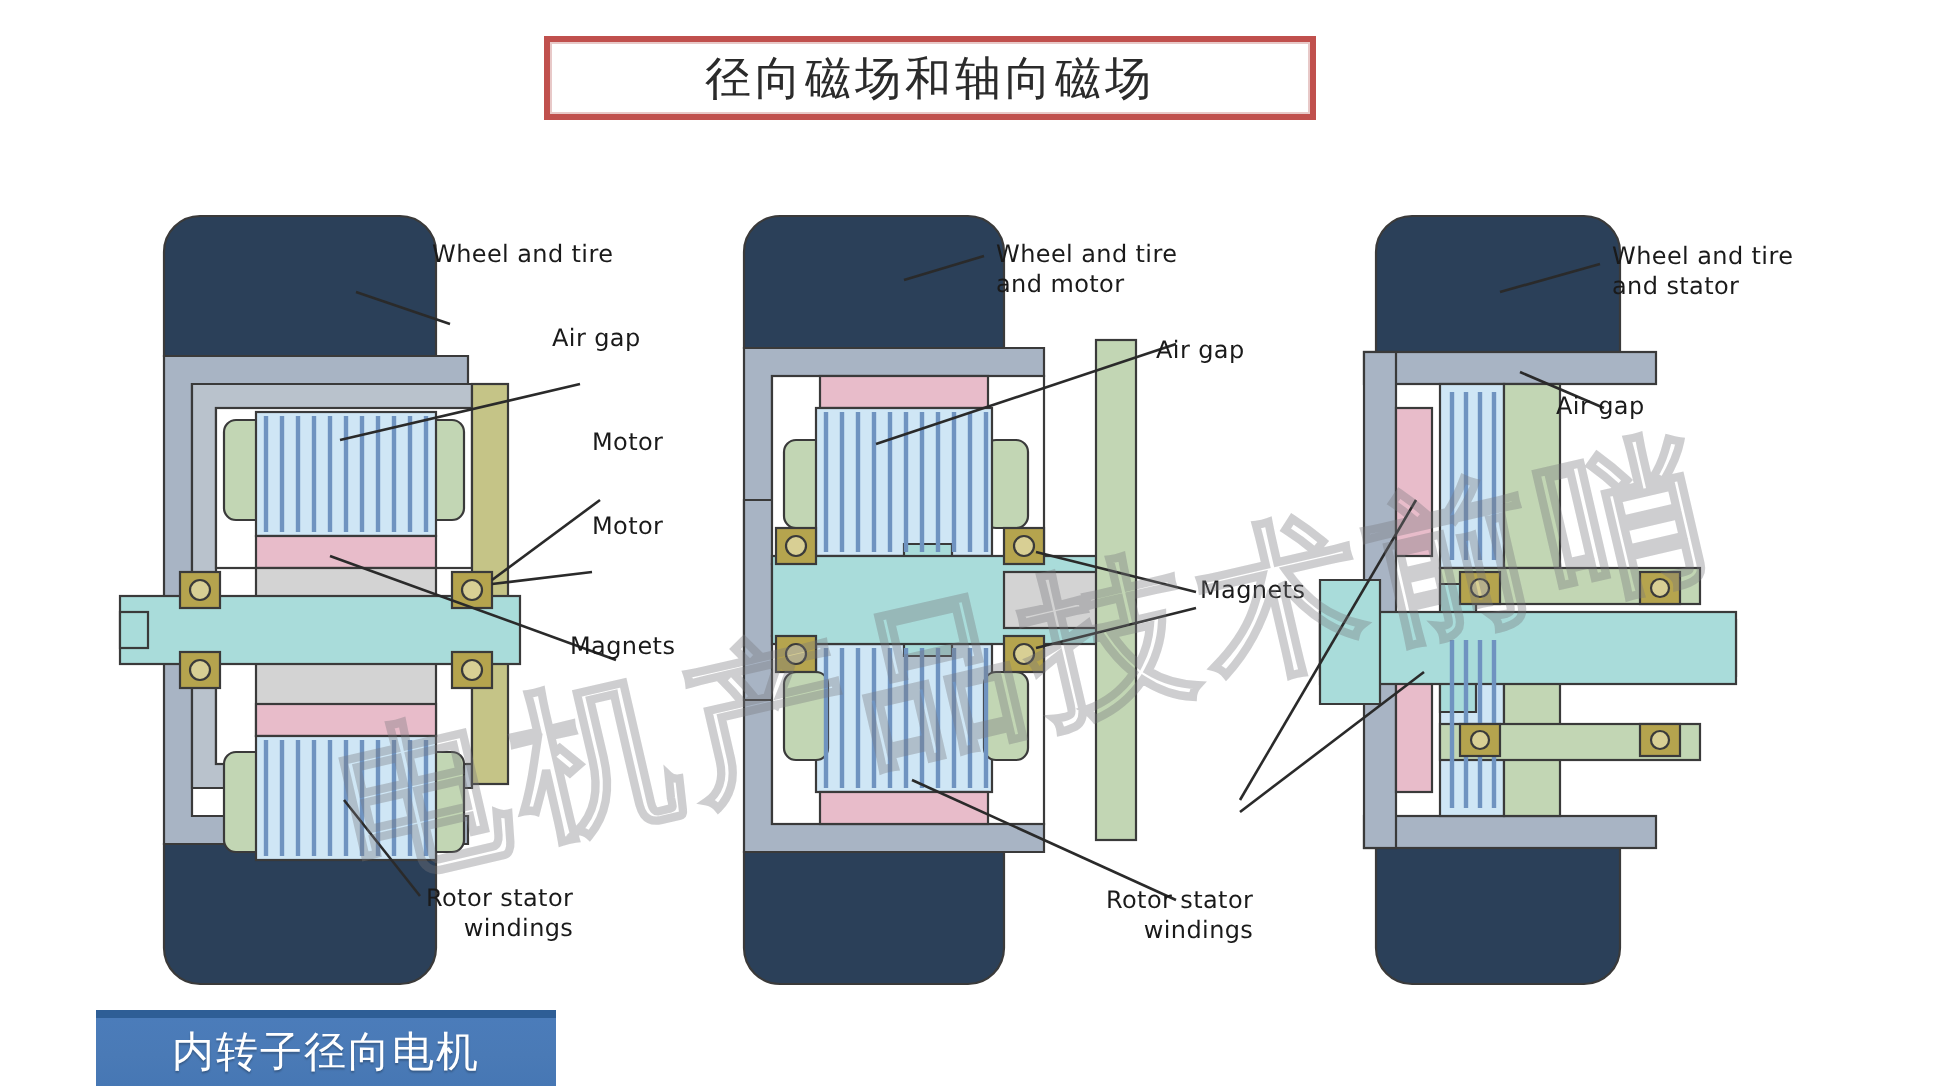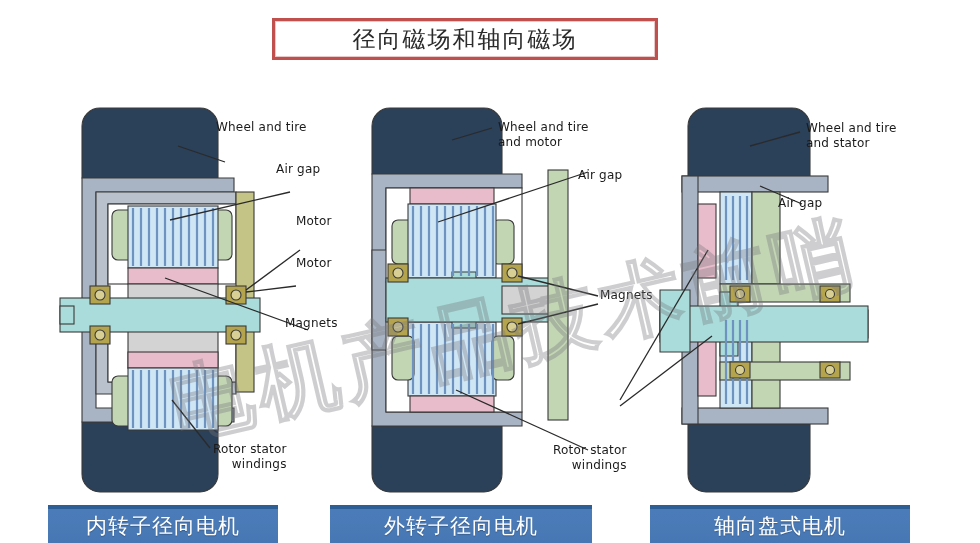--- a/index.html
+++ b/index.html
@@ -363,16 +363,14 @@
 
   <div class="lbl" style="left:806px;top:121px;">
     <span>Wheel and tire</span><br>
     <span>and stator</span>
   </div>
   <div class="lbl" style="left:778px;top:196px;">Air gap</div>
 
   <div id="watermark">电机产品技术前哨</div>
 
   <div class="caption" id="cap1">内转子径向电机</div>
-  <div class="caption" id="cap2">外转子径向电机</div>
-  <div class="caption" id="cap3">轴向盘式电机</div>
 
 </div>
 
 </body></html>

